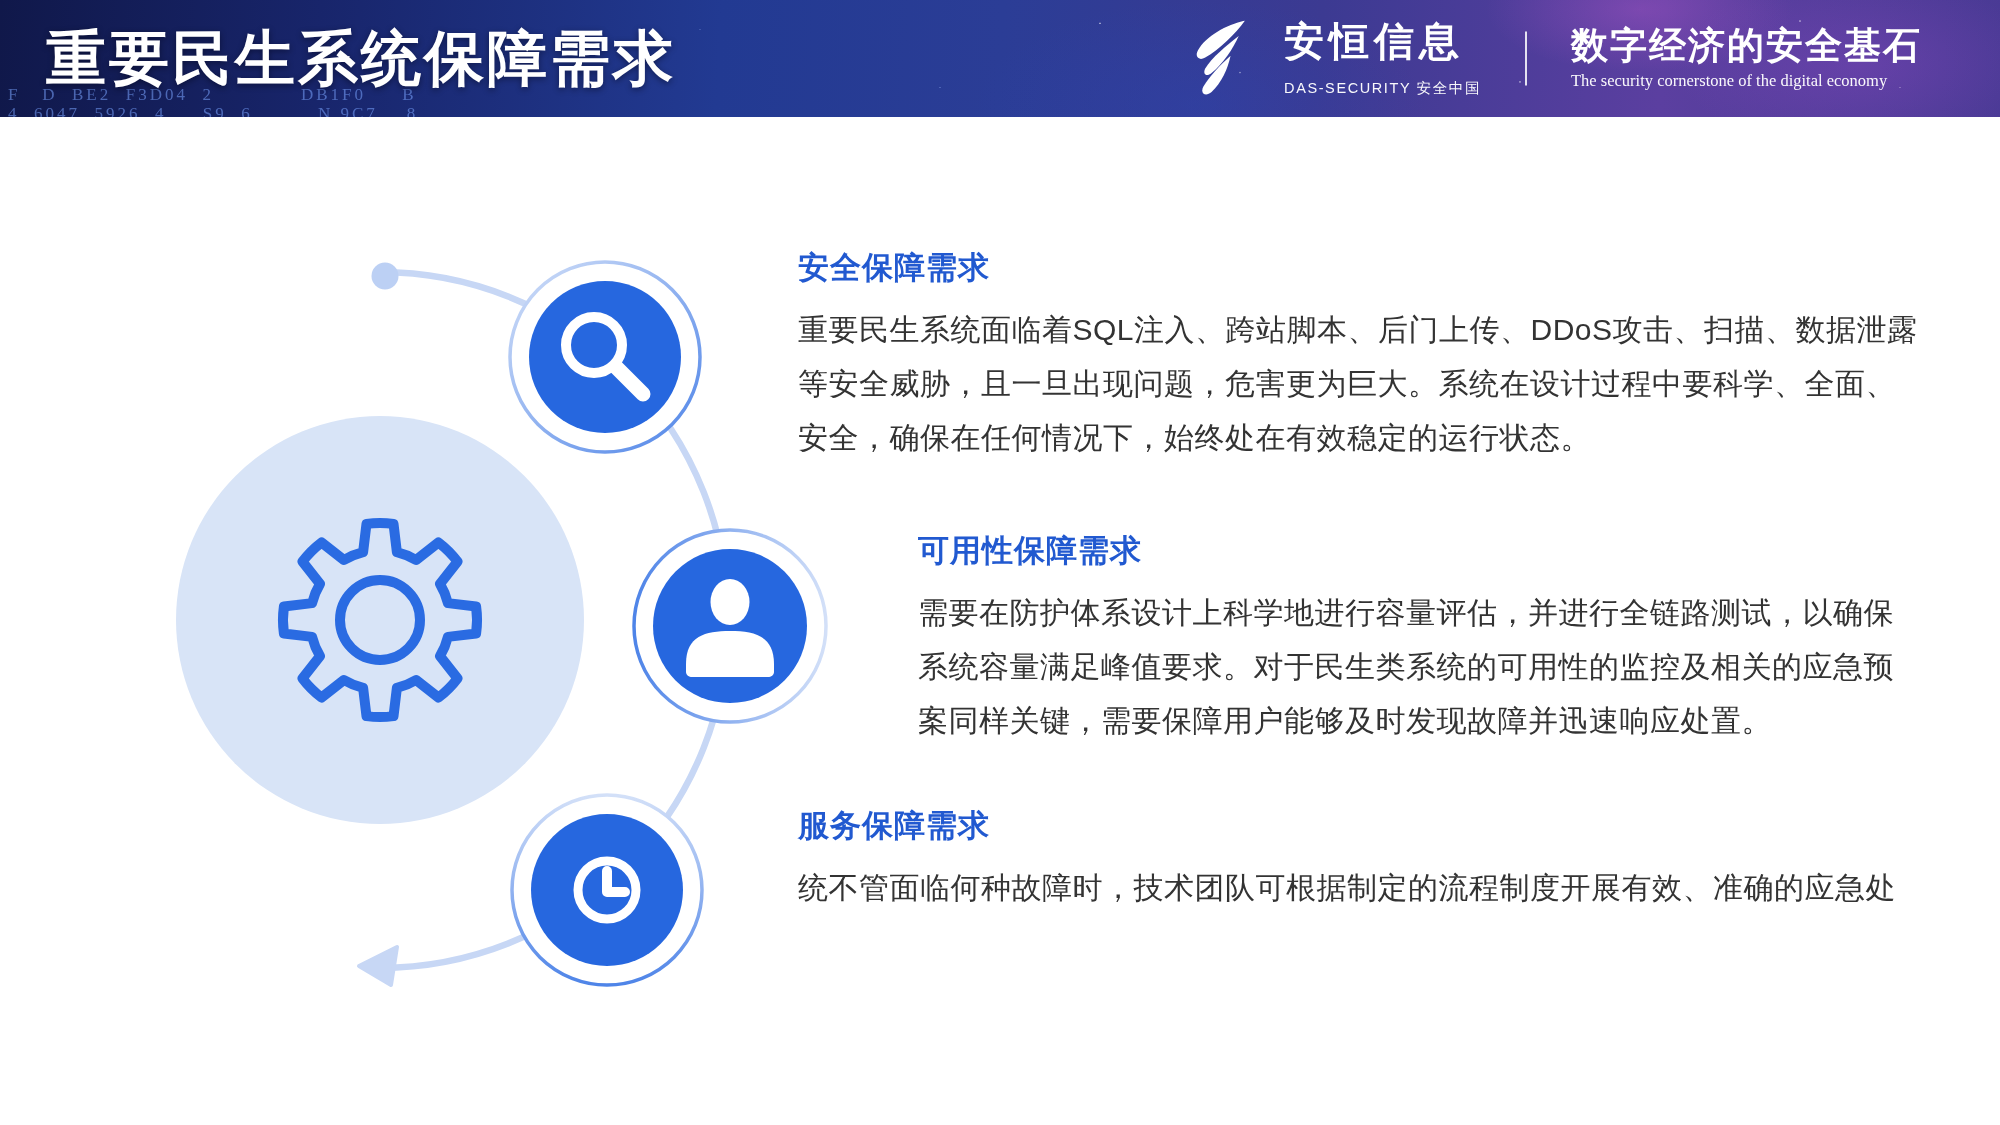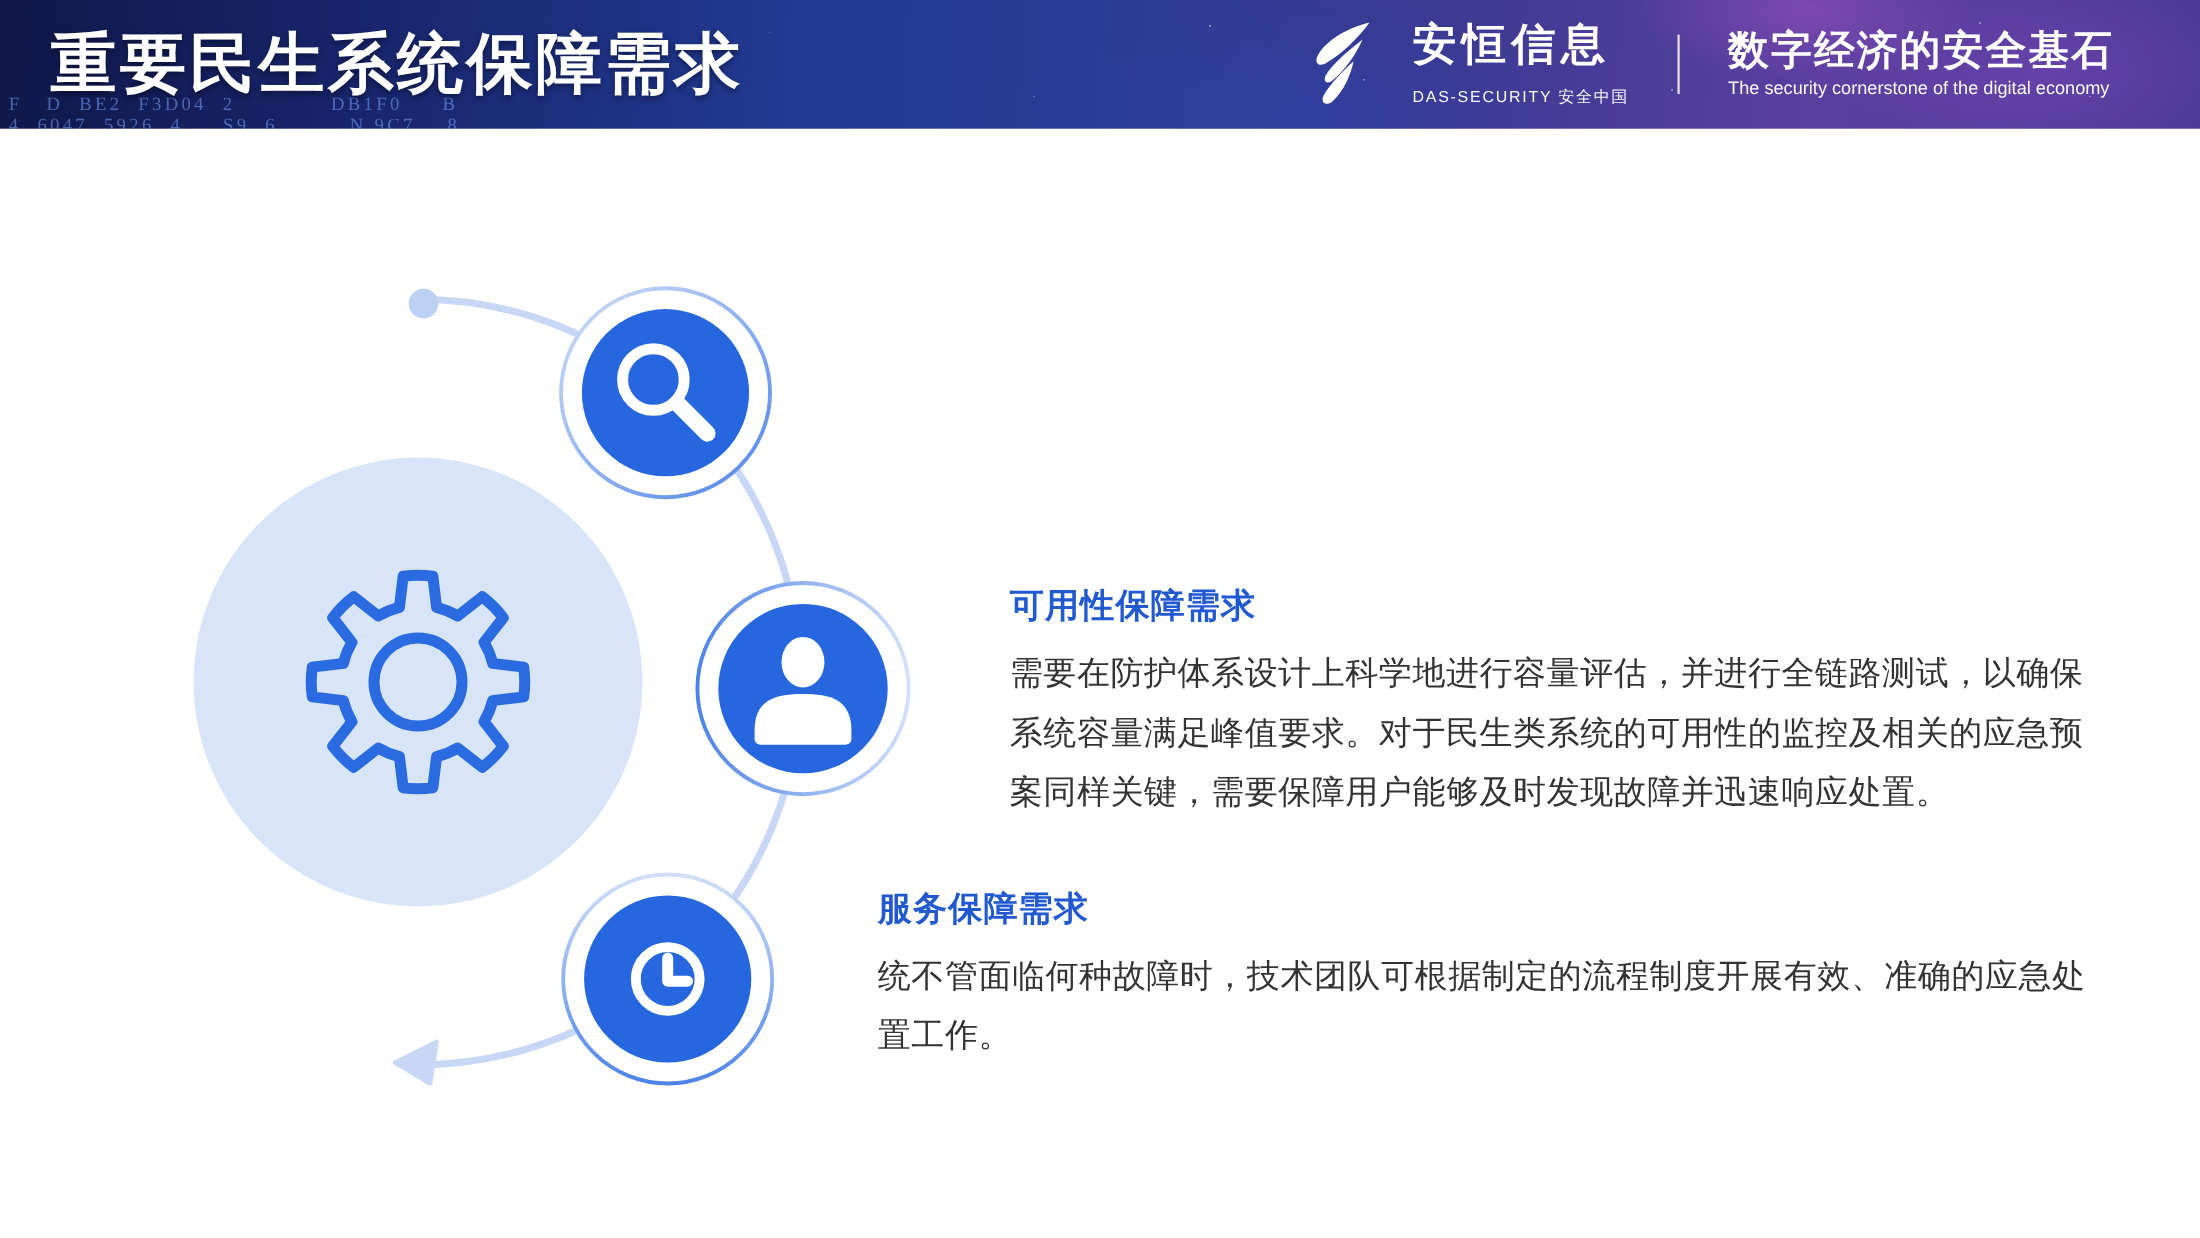--- a/index.html
+++ b/index.html
@@ -41,21 +41,21 @@
   }
   .brand{
     position:absolute;right:78px;top:50%;transform:translateY(-50%);z-index:2;
     display:flex;align-items:center;color:#fff;gap:25px;
   }
   .brand-mark{width:58px;height:76px;margin-right:13px;flex:none;}
   .brand-name{font-size:40px;font-weight:600;letter-spacing:5px;line-height:1;white-space:nowrap;}
   .brand-sub{font-size:14.5px;font-weight:400;letter-spacing:1.6px;margin-top:18px;white-space:nowrap;opacity:.97;}
   .brand-divider{width:2px;height:54px;background:rgba(255,255,255,.85);margin:0 19px;flex:none;}
   .slogan-cn{font-size:37px;font-weight:bold;letter-spacing:2px;line-height:1;white-space:nowrap;}
-  .slogan-en{font-size:16.5px;font-weight:400;margin-top:7px;white-space:nowrap;opacity:.97;}
+  .slogan-en{font-size:16.5px;font-weight:400;margin-top:7px;white-space:nowrap;opacity:.97;font-family:Liberation Serif, serif;}
   
   .graphic{position:absolute;left:0;top:0;width:2000px;height:1125px;}
   
   .sec{position:absolute;}
   .sec h2{margin:0;font-size:31px;line-height:36px;font-weight:bold;color:#2159d0;letter-spacing:1px;white-space:nowrap;}
   .sec .body{margin-top:17px;font-size:30px;color:#333333;}
   .sec .bl{height:54px;line-height:54px;white-space:nowrap;letter-spacing:.5px;}
   .sec-1{left:798px;top:250px;}
   .sec-2{left:918px;top:533px;}
   .sec-3{left:798px;top:808px;}
@@ -132,31 +132,38 @@
     </g>
 
     <g>
       <circle cx="607" cy="890" r="95" fill="#ffffff" stroke="url(#gradClock)" stroke-width="3.5"></circle>
       <circle cx="607" cy="890" r="76" fill="#2667DF"></circle>
       <circle cx="607" cy="890" r="29" fill="none" stroke="#ffffff" stroke-width="9"></circle>
       <polyline points="607,871 607,892 625,892" fill="none" stroke="#ffffff" stroke-width="10" stroke-linecap="round" stroke-linejoin="round"></polyline>
     </g>
   </svg>
 
+  <section class="sec sec-1">
+    <h2>安全保障需求</h2>
+    <div class="body">
+      <div class="bl">重要民生系统面临着SQL注入、跨站脚本、后门上传、DDoS攻击、扫描、数据泄露</div>
+      <div class="bl">等安全威胁，且一旦出现问题，危害更为巨大。系统在设计过程中要科学、全面、</div>
+      <div class="bl">安全，确保在任何情况下，始终处在有效稳定的运行状态。</div>
+    </div>
+  </section>
 
   <section class="sec sec-2">
     <h2>可用性保障需求</h2>
     <div class="body">
       <div class="bl">需要在防护体系设计上科学地进行容量评估，并进行全链路测试，以确保</div>
       <div class="bl">系统容量满足峰值要求。对于民生类系统的可用性的监控及相关的应急预</div>
       <div class="bl">案同样关键，需要保障用户能够及时发现故障并迅速响应处置。</div>
     </div>
   </section>
 
   <section class="sec sec-3">
     <h2>服务保障需求</h2>
     <div class="body">
       <div class="bl">统不管面临何种故障时，技术团队可根据制定的流程制度开展有效、准确的应急处</div>
-      <div class="bl">置工作。</div>
     </div>
   </section>
 
 </div>
 
 </body></html>

